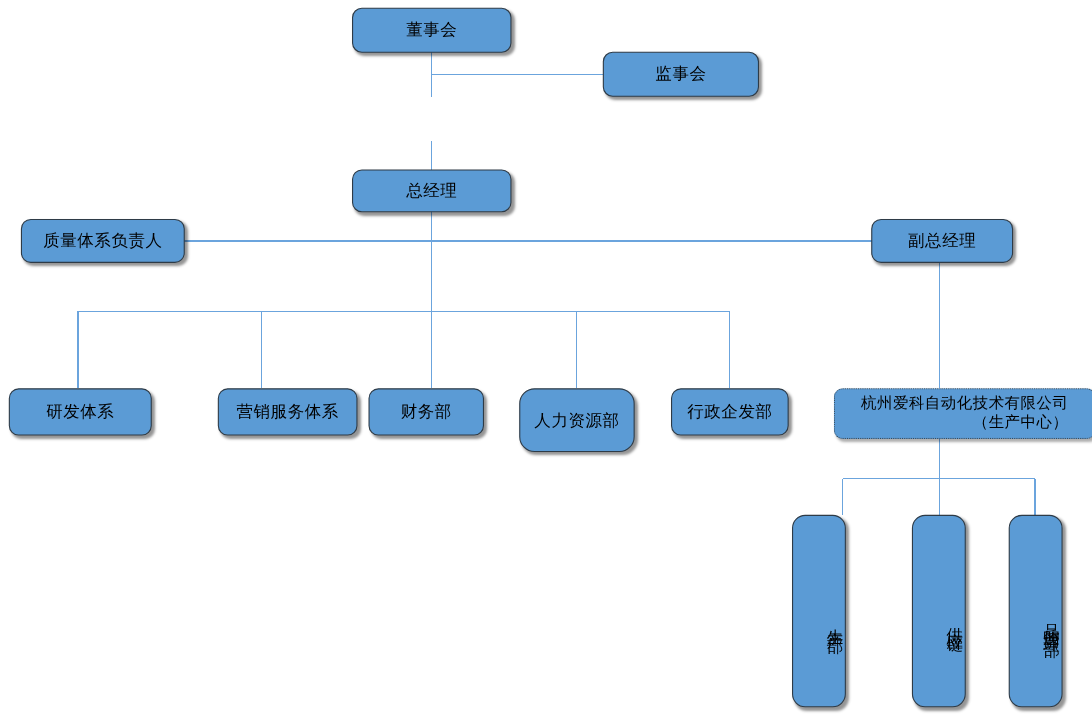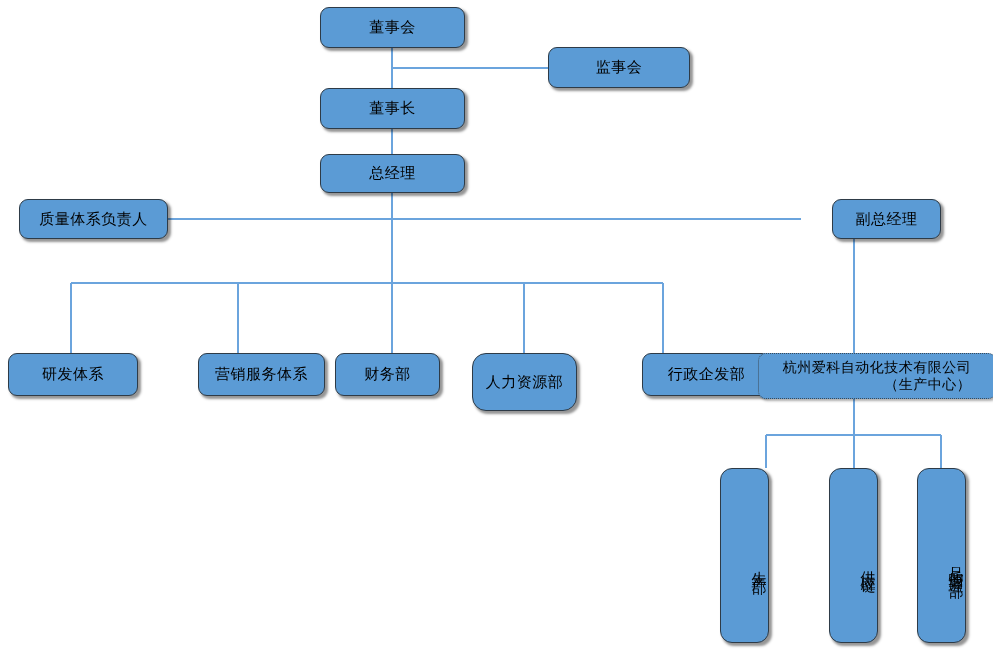--- a/index.html
+++ b/index.html
@@ -101,53 +101,50 @@
   </svg>
 
   <div class="node" style="left:320px; top:7px; width:145px; height:41px;">
     <span class="label">董事会</span>
   </div>
 
   <div class="node" style="left:548px; top:47px; width:142px; height:41px;">
     <span class="label">监事会</span>
   </div>
 
-  <div class="node" style="left:320px; top:88px; width:145px; height:41px;">
-    <span class="label">董事长</span>
-  </div>
 
   <div class="node" style="left:320px; top:154px; width:145px; height:39px;">
     <span class="label">总经理</span>
   </div>
 
   <div class="node" style="left:19px; top:199px; width:149px; height:40px;">
     <span class="label">质量体系负责人</span>
   </div>
 
-  <div class="node" style="left:832px; top:199px; width:109px; height:40px;">
+  <div class="node" style="left:792px; top:199px; width:129px; height:40px;">
     <span class="label">副总经理</span>
   </div>
 
   <div class="node" style="left:8px; top:353px; width:130px; height:43px;">
     <span class="label">研发体系</span>
   </div>
 
   <div class="node" style="left:178px; top:353px; width:127px; height:43px;margin-left:20px;">
     <span class="label">营销服务体系</span>
   </div>
 
   <div class="node" style="left:335px; top:353px; width:105px; height:43px;">
     <span class="label">财务部</span>
   </div>
 
   <div class="node" style="left:472px; top:353px; width:105px; height:58px;border-radius:14px;">
     <span class="label">人力资源部</span>
   </div>
 
-  <div class="node" style="left:610px; top:353px; width:129px; height:43px;margin-left:32px;">
+  <div class="node" style="left:610px; top:353px; width:107px; height:43px;">
     <span class="label">行政企发部</span>
   </div>
 
   <div class="node dotted" style="left:758px; top:353px; width:238px; height:46px;">
     <span class="label">杭州爱科自动化技术有限公司
 （生产中心）</span>
   </div>
 
   <div class="node vertical" style="left:720px; top:468px; width:49px; height:175px;">
     <span class="label">生产部</span>

